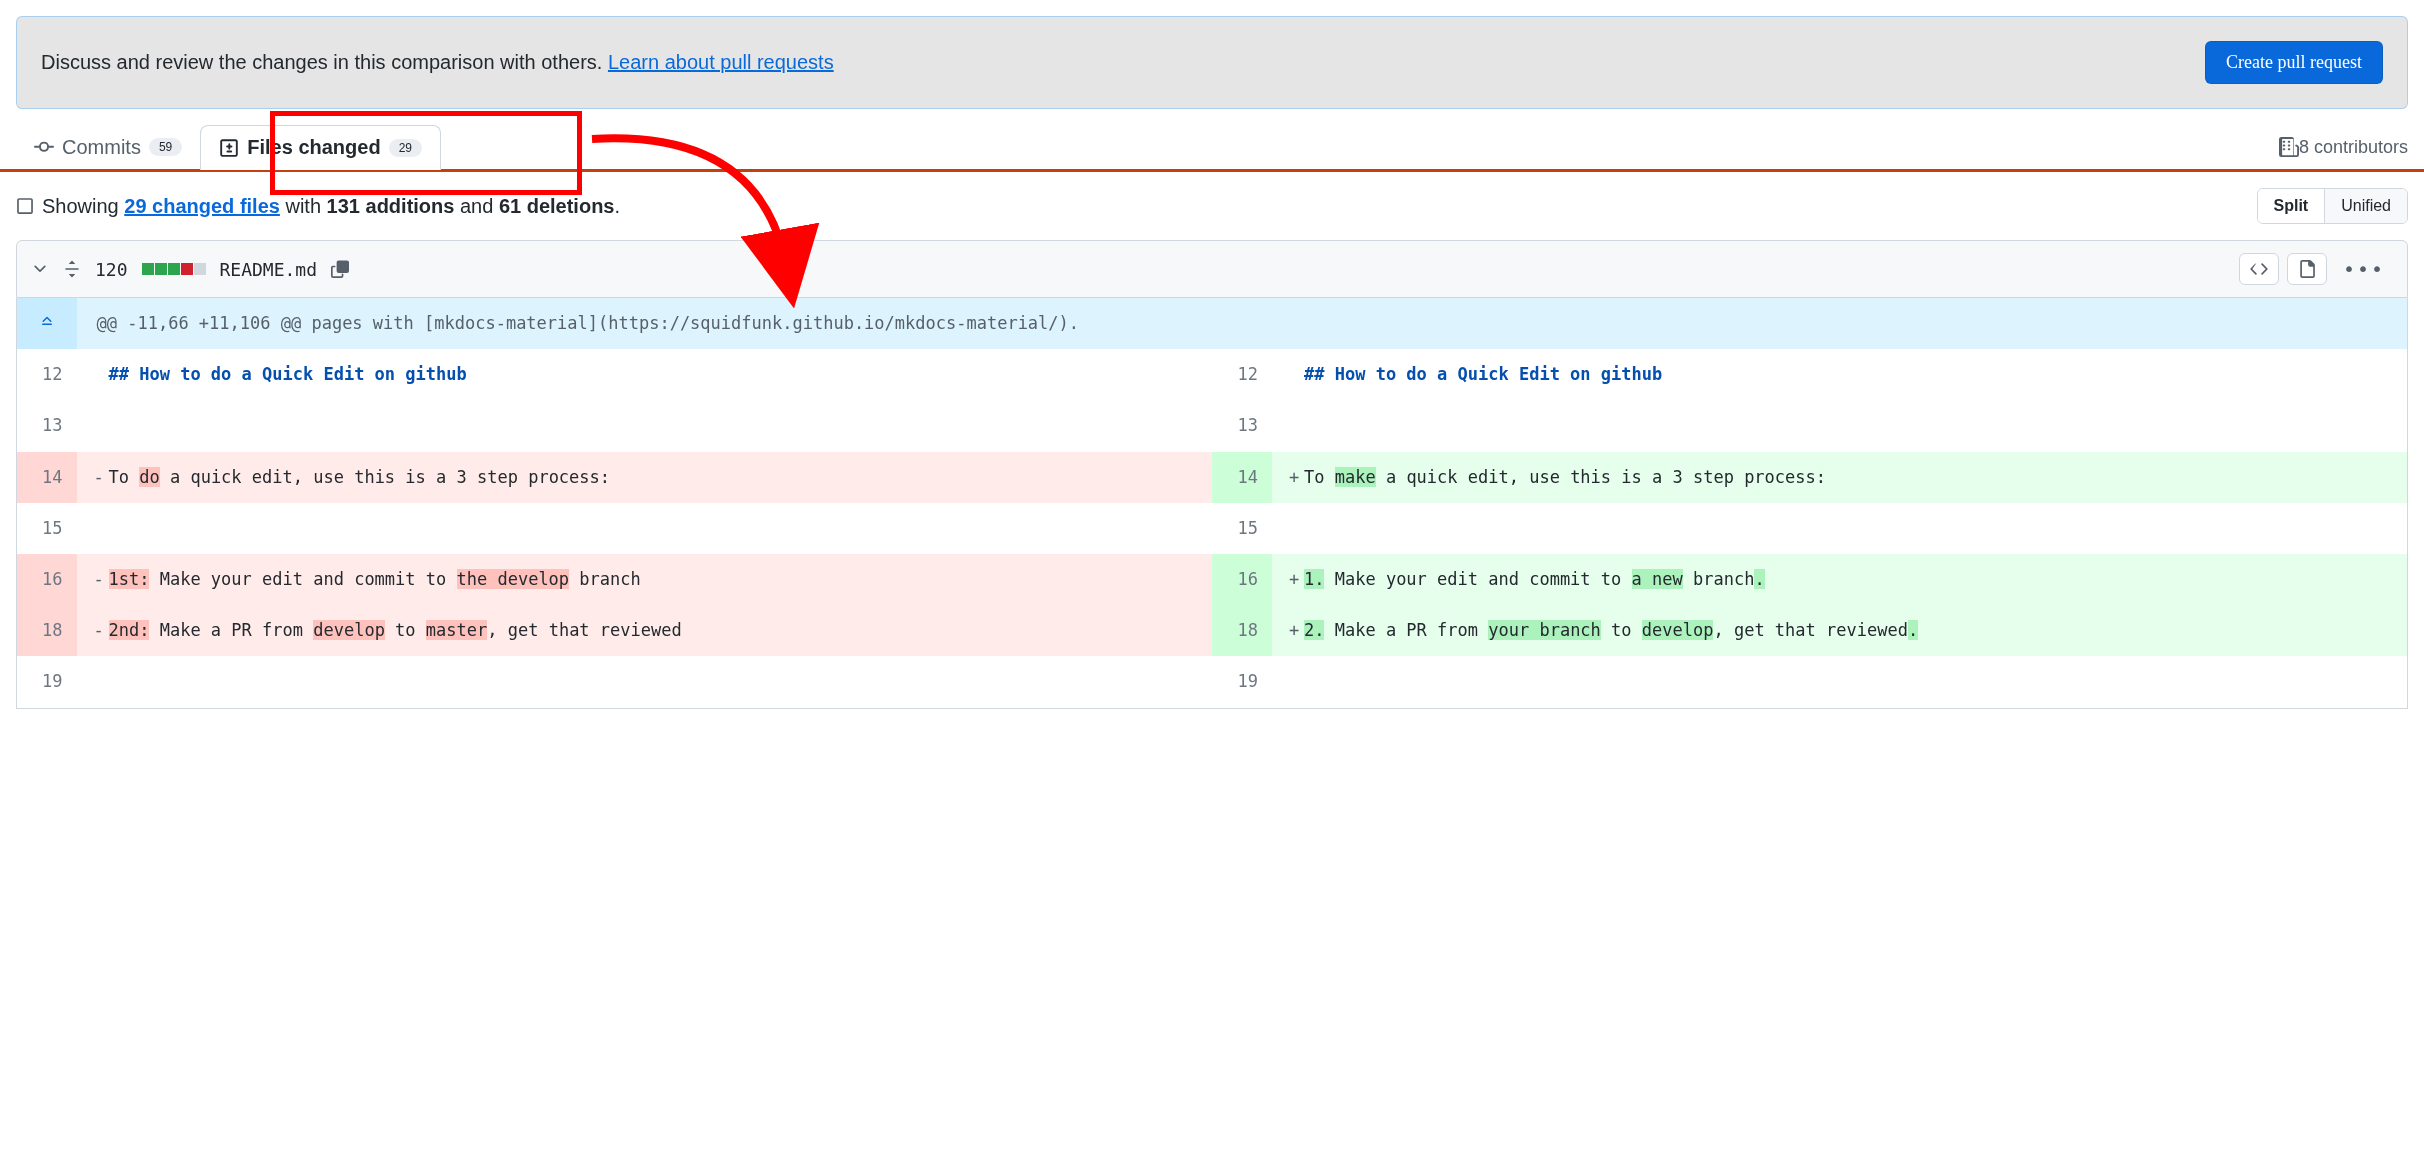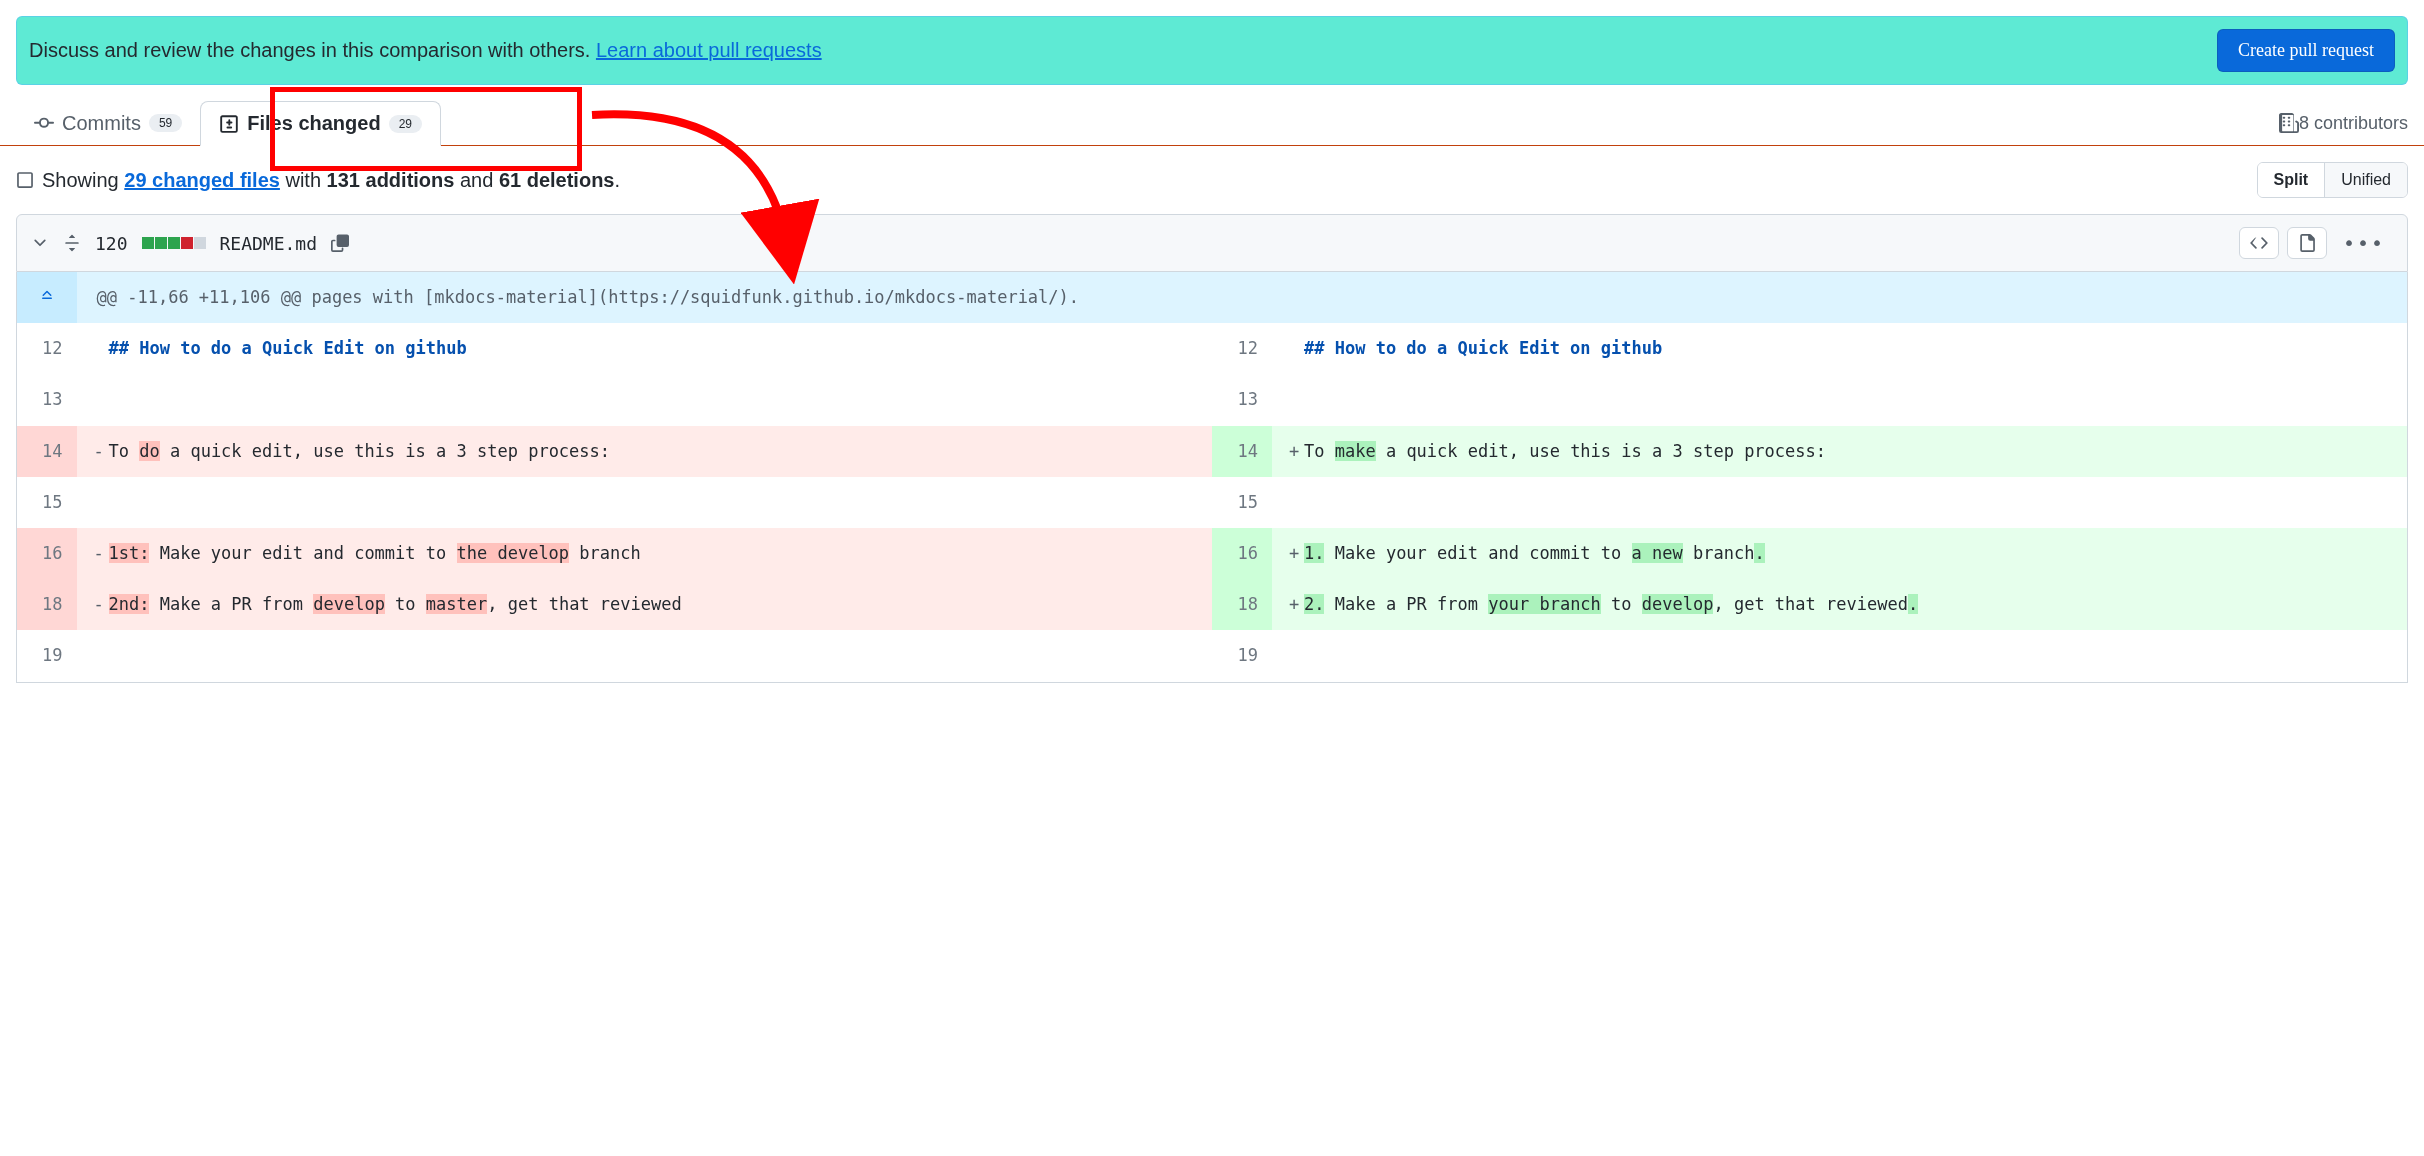--- a/index.html
+++ b/index.html
@@ -7,24 +7,24 @@
       margin: 0;
       padding: 0;
     }
     body {
       font-family: -apple-system, BlinkMacSystemFont, "Segoe UI", Helvetica, Arial, sans-serif;
       font-size: 14px;
       color: #24292f;
       background: #fff;
     }
     .alert-bar {
-      background: #5eead4;
+      background: #e5e5e5;
       border: 1px solid rgba(84, 174, 255, 0.4);
       border-radius: 6px;
-      padding: 12px;
+      padding: 24px;
       margin: 16px;
       display: flex;
       justify-content: space-between;
       align-items: center;
     }
     .alert-text {
       font-size: 20px;
       color: #24292f;
     }
     .alert-link {
@@ -38,21 +38,21 @@
       border-radius: 6px;
       padding: 10px 20px;
       font-size: 18px;
       font-weight: 500;
       cursor: pointer;
       font-family: Liberation Serif, serif;
     }
     .tabs-row {
       display: flex;
       align-items: center;
-      border-bottom: 1px solid #c2410c;
+      border-bottom: 3px solid #c2410c;
       padding: 0 16px;
       position: relative;
       margin-top: 12px;
       text-align: right;
     }
     .tab {
       display: flex;
       align-items: center;
       padding: 10px 18px;
       font-size: 20px;

